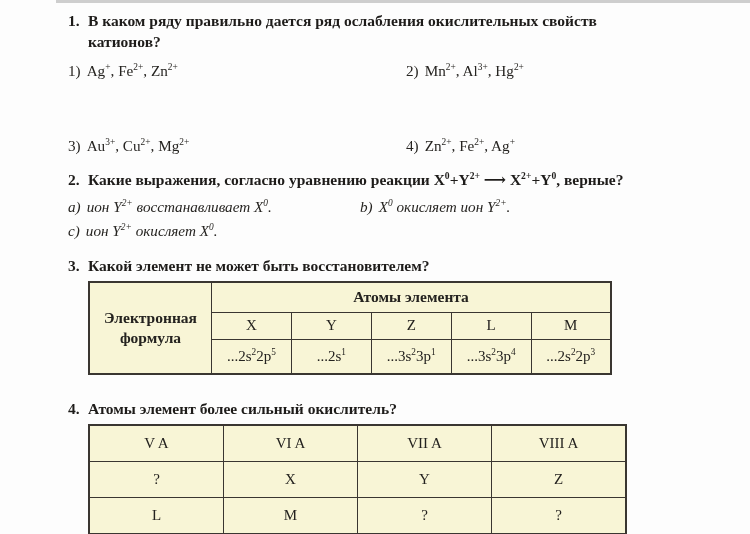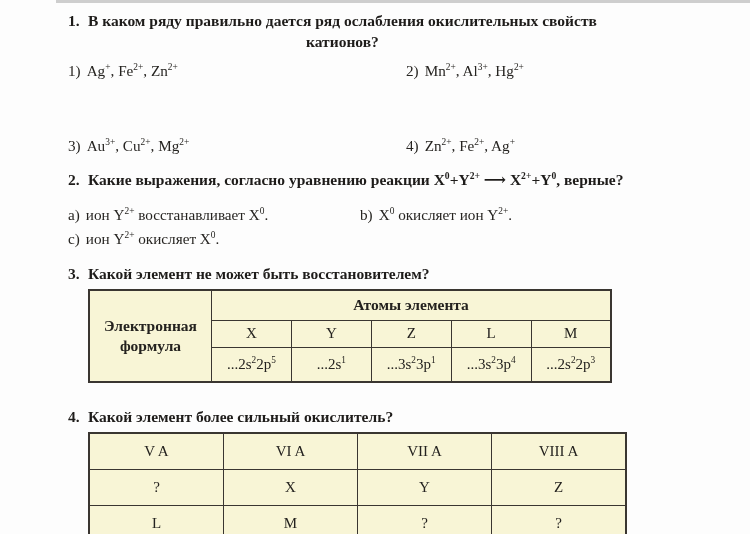--- a/index.html
+++ b/index.html
@@ -22,26 +22,26 @@
     background: #c6c6c6; opacity: .85;
   }
   .q-head {
     display: flex;
     font-weight: bold;
     font-size: 15.5px;
     line-height: 21px;
     color: #1e1c1a;
   }
   .q-num { width: 20px; flex: 0 0 20px; }
-  .q-text { max-width: 640px; text-align: center; }
+  .q-text { max-width: 640px; }
   .nowrap { white-space: nowrap; }
   sup { font-size: 0.62em; line-height: 0; }
   .opts { display: grid; font-size: 15.2px; }
   .opts-q1 { grid-template-columns: 290px auto; line-height: 27px; margin-top: 5px; gap: 48px; }
-  .opts-q2 { grid-template-columns: 292px auto; line-height: 24px; margin-top: 13px; }
+  .opts-q2 { grid-template-columns: 292px auto; line-height: 24px; margin-top: 5px; font-style: italic; }
   .opt-label { margin-right: 6px; }
   .m-q2 { margin-top: 10px; }
   .m-q3 { margin-top: 12px; }
   .m-q4 { margin-top: 23px; }
   table {
     border-collapse: collapse;
     background: #f8f5d6;
     margin-top: 5px;
     margin-left: 20px;
     table-layout: fixed;
@@ -135,21 +135,21 @@
         <td class="c">...3s<sup>2</sup>3p<sup>4</sup></td>
         <td class="c">...2s<sup>2</sup>2p<sup>3</sup></td>
       </tr>
     </tbody>
       </table>
   </section>
 
   <section class="m-q4">
     <div class="q-head">
       <span class="q-num">4.</span>
-      <div class="q-text nowrap">Какой элемент более сильный окислитель?</div>
+      <div class="q-text nowrap">Атомы элемент более сильный окислитель?</div>
     </div>
     <table class="t4">
       <tbody>
           <tr>
         <td>V A</td>
         <td>VI A</td>
         <td>VII A</td>
         <td>VIII A</td>
       </tr>
       <tr>

